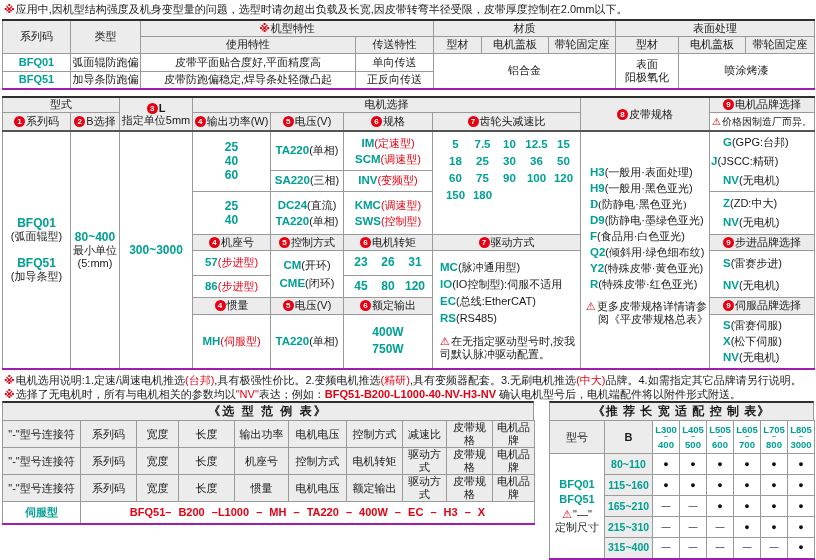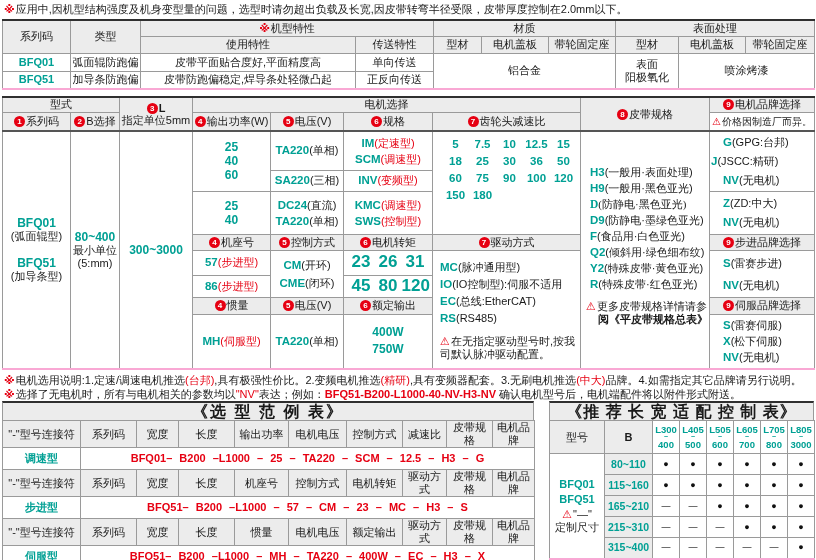--- a/index.html
+++ b/index.html
@@ -1,39 +1,39 @@
 <!DOCTYPE html>
 <html><head>
 <meta charset="utf-8">
 <style>
   html,body{margin:0;padding:0;background:#fff;}
   body{width:816px;height:560px;position:relative;font-family:"Liberation Sans","DejaVu Sans",sans-serif;color:#1a1a1a;-webkit-font-smoothing:antialiased;}
   .abs{position:absolute;}
   table{border-collapse:collapse;table-layout:fixed;}
   td,th{border:1px solid #9a9a9a;padding:0 1px;font-weight:normal;font-size:11px;text-align:center;vertical-align:middle;overflow:hidden;line-height:13px;}
-  .tbl{border-top:2px solid #2f2f2f;border-bottom:2px solid #f9a8d4;}
+  .tbl{border-top:2px solid #2f2f2f;border-bottom:2px solid #a21caf;}
   .hd{background:#ececec;}
   .teal{color:#00A094;font-weight:bold;}
   .red{color:#E60012;}
   .rb{color:#E60012;font-weight:bold;}
   .cd{color:#00A094;font-weight:bold;font-size:11.5px;}
   .nc{display:inline-block;width:11px;height:11px;line-height:11px;border-radius:50%;background:#E60012;color:#fff;font-size:8px;font-weight:bold;text-align:center;vertical-align:1px;margin-right:1px;}
   .warn{color:#E60012;font-weight:bold;margin-right:1px;}
   .small{font-size:10px;}
   .left{text-align:left;}
   .line{text-align:left;line-height:15px;white-space:nowrap;}
   .stack div{line-height:14px;}
   .hdrsep th{border-bottom:2px solid #555;}
   .num{font-size:12px;font-weight:bold;color:#00A094;}
   .ratio-wrap{display:flex;flex-wrap:wrap;padding:4px 0 0 8px;}
   .ratio-wrap span{width:27px;text-align:center;font-size:11.5px;font-weight:bold;color:#00A094;line-height:17px;}
-  .torque span{display:inline-block;width:27px;font-size:17px;font-weight:bold;color:#00A094;}
+  .torque span{display:inline-block;width:27px;font-size:12px;font-weight:bold;color:#00A094;}
   .note-line{font-size:11px;line-height:14px;white-space:nowrap;}
   .dot{font-size:9px;color:#111;}
-  .title-band{background:#ececec;border:1px solid #9a9a9a;border-top:2px solid #2f2f2f;font-size:16px;font-weight:bold;text-align:center;line-height:17px;letter-spacing:2px;}
+  .title-band{background:#ececec;border:1px solid #9a9a9a;border-top:2px solid #2f2f2f;font-size:12px;font-weight:bold;text-align:center;line-height:17px;letter-spacing:2px;}
   .model-cell{color:#E60012;font-weight:bold;font-size:11px;word-spacing:4px;white-space:nowrap;}
   .lrange{font-size:9.5px;line-height:9px;color:#00A094;font-weight:bold;}
 </style>
 </head>
 <body>
 
 <div class="abs note-line" style="left:4px;top:2px;">
   <span class="warn">※</span><span>应用中,因机型结构强度及机身变型量的问题，选型时请勿超出负载及长宽,因皮带转弯半径受限，皮带厚度控制在2.0mm以下。</span>
 </div>
 
@@ -172,21 +172,21 @@
       <div style="padding:32px 0 0 8px;">
             <div class="line" style="line-height:16px;"><span class="cd">H3</span><span>(一般用·表面处理)</span></div>
             <div class="line" style="line-height:16px;"><span class="cd">H9</span><span>(一般用·黑色亚光)</span></div>
             <div class="line" style="line-height:16px;font-family:Liberation Serif, serif;"><span class="cd">D</span><span>(防静电·黑色亚光)</span></div>
             <div class="line" style="line-height:16px;"><span class="cd">D9</span><span>(防静电·墨绿色亚光)</span></div>
             <div class="line" style="line-height:16px;"><span class="cd">F</span><span>(食品用·白色亚光)</span></div>
             <div class="line" style="line-height:16px;"><span class="cd">Q2</span><span>(倾斜用·绿色细布纹)</span></div>
             <div class="line" style="line-height:16px;"><span class="cd">Y2</span><span>(特殊皮带·黄色亚光)</span></div>
             <div class="line" style="line-height:16px;"><span class="cd">R</span><span>(特殊皮带·红色亚光)</span></div>
           </div>
-      <div style="margin-top:8px;text-align:left;padding-left:4px;line-height:13px;"><span class="warn">⚠</span><span>更多皮带规格详情请参</span><div style="padding-left:12px;font-weight:bold;">阅《平皮带规格总表》</div></div>
+      <div style="margin-top:8px;text-align:left;padding-left:4px;line-height:13px;"><span class="warn">⚠</span><span>更多皮带规格详情请参</span><div style="padding-left:12px;">阅《平皮带规格总表》</div></div>
     </td>
     <td rowspan="2">
           <div class="line" style="line-height:19px;padding-left:12px;"><span class="cd">G</span><span>(GPG:台邦)</span></div>
           <div class="line" style="line-height:19px;"><span class="cd">J</span><span>(JSCC:精研)</span></div>
           <div class="line" style="line-height:19px;padding-left:12px;"><span class="cd">NV</span><span>(无电机)</span></div>
         </td>
   </tr>
   <tr style="height:21px;">
     <td><span class="cd">SA220</span><span>(三相)</span></td>
     <td><span class="cd">INV</span><span class="red">(变频型)</span></td>
@@ -290,40 +290,32 @@
         <th>系列码</th>
         <th>宽度</th>
         <th>长度</th>
         <th>输出功率</th>
         <th>电机电压</th>
         <th>控制方式</th>
         <th>减速比</th>
         <th>皮带规格</th>
         <th>电机品牌</th>
       </tr>
-  <tr style="height:22px;">
-    <td class="teal">调速型</td>
-    <td colspan="9" class="model-cell">BFQ01– B200 –L1000 – 25 – TA220 – SCM – 12.5 – H3 – G</td>
-  </tr>
   <tr class="hd small" style="height:22px;">
         <th>"-"型号连接符</th>
         <th>系列码</th>
         <th>宽度</th>
         <th>长度</th>
         <th>机座号</th>
         <th>控制方式</th>
         <th>电机转矩</th>
         <th>驱动方式</th>
         <th>皮带规格</th>
         <th>电机品牌</th>
       </tr>
-  <tr style="height:22px;">
-    <td class="teal">步进型</td>
-    <td colspan="9" class="model-cell">BFQ51– B200 –L1000 – 57 – CM – 23 – MC – H3 – S</td>
-  </tr>
   <tr class="hd small" style="height:22px;">
         <th>"-"型号连接符</th>
         <th>系列码</th>
         <th>宽度</th>
         <th>长度</th>
         <th>惯量</th>
         <th>电机电压</th>
         <th>额定输出</th>
         <th>驱动方式</th>
         <th>皮带规格</th>

